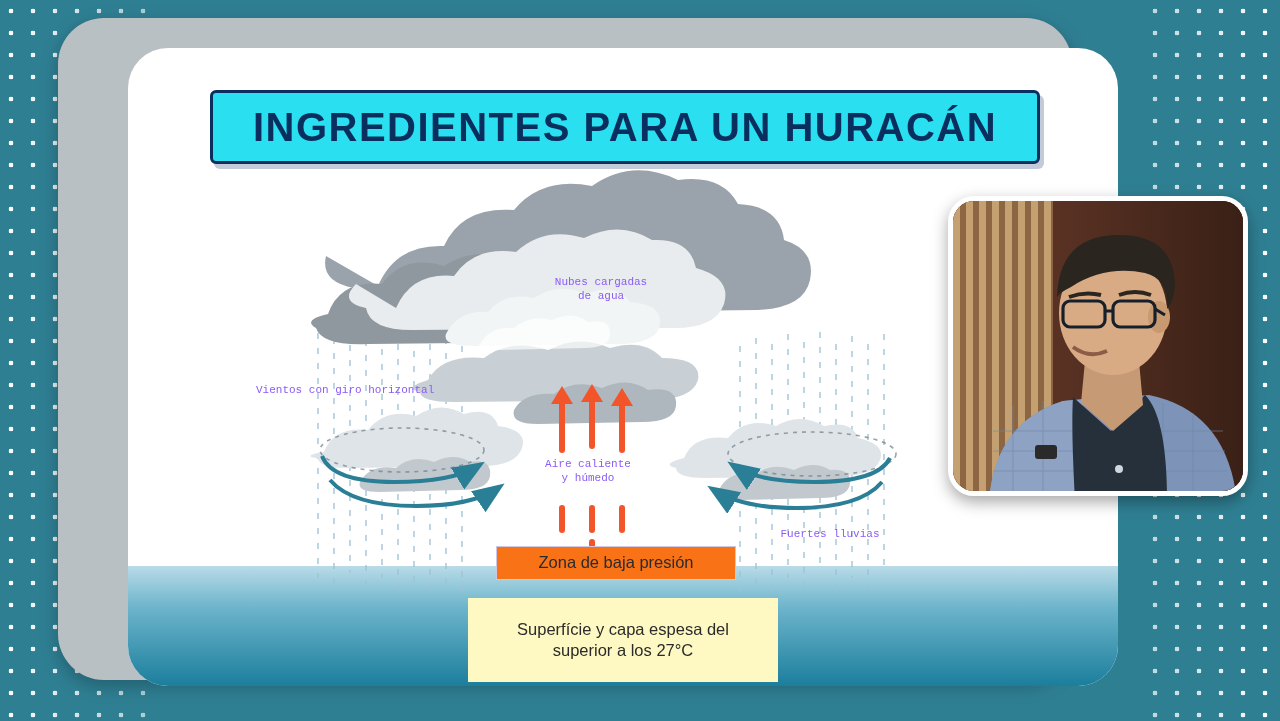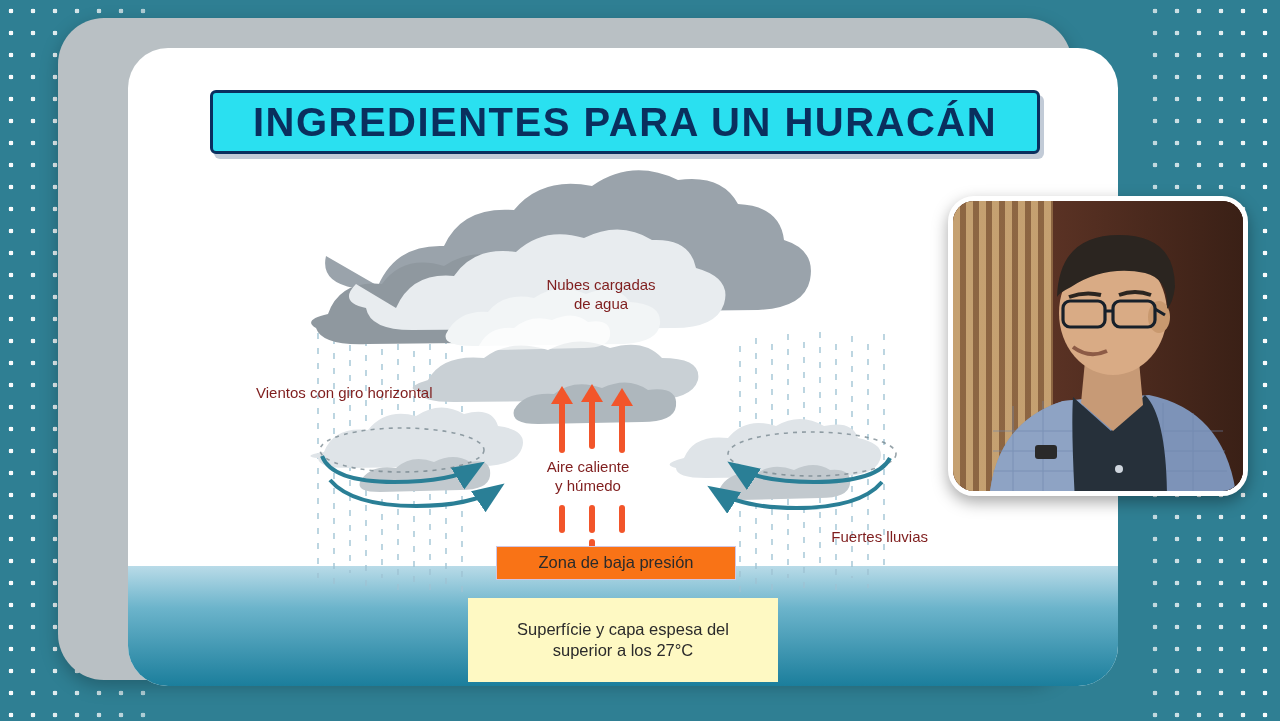--- a/index.html
+++ b/index.html
@@ -49,50 +49,51 @@
 
   
   .ocean {
     position: absolute; left: 0; right: 0; bottom: 0; height: 120px;
     background: linear-gradient(to bottom, #b9dbe8 0%, #6cb4cb 35%, #1b7e9c 100%);
   }
 
   
   .title-box {
     position: absolute;
-    left: 82px; top: 42px; width: 830px; height: 64px;
+    left: 82px; top: 42px; width: 830px; height: 74px;
     background: #2ae0f0;
     border: 3px solid #0a2f5e;
     border-radius: 6px;
     display: flex; align-items: center; justify-content: center;
     box-shadow: 4px 5px 0 rgba(10,47,94,0.25);
   }
   .title-box .title-text {
     font-size: 40px; font-weight: bold; letter-spacing: 1.5px;
     color: #0a2f5e; white-space: nowrap;
   }
 
   
   .diagram {
     position: absolute; left: 0; top: 110px; width: 990px; height: 528px;
   }
 
   .label {
     position: absolute;
-    color: #7f1d1d;
-    font-size: 15px;
+    color: #8b5cf6;
+    font-size: 11px;
     line-height: 1.25;
     text-align: center;
     white-space: pre-line;
+    font-family: Liberation Mono, monospace;
   }
 
   .lbl-nubes { left: 358px; top: 118px; width: 230px; }
   .lbl-vientos { left: 128px; top: 226px; width: 280px; text-align: left; }
   .lbl-aire { left: 360px; top: 300px; width: 200px; }
-  .lbl-lluvias { left: 580px; top: 370px; width: 220px; text-align: right; }
+  .lbl-lluvias { left: 592px; top: 370px; width: 220px; text-align: center; }
 
   .box-label {
     position: absolute;
     font-size: 16.5px; color: #2b2b2b; text-align: center; line-height: 1.3;
     display: flex; align-items: center; justify-content: center;
     padding: 6px 12px;
   }
   .lbl-baja {
     left: 368px; top: 388px; width: 240px; height: 34px;
     background: #f97316; border: 1px solid #cfc6e4;

